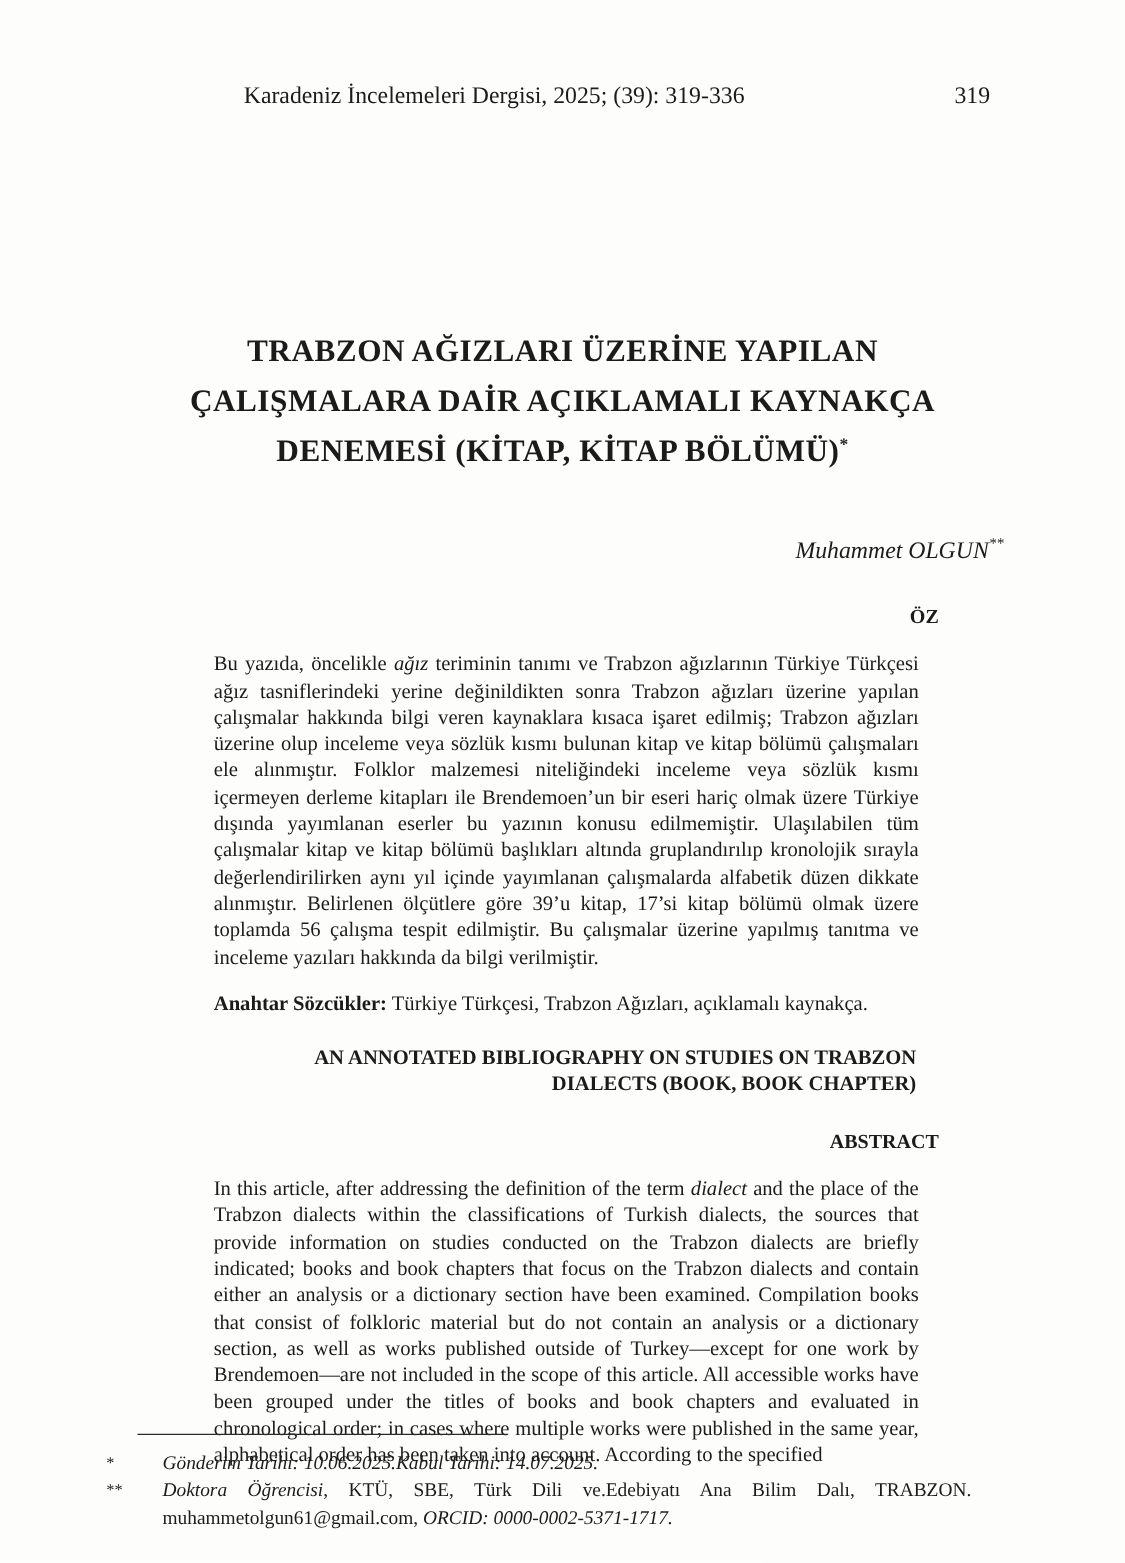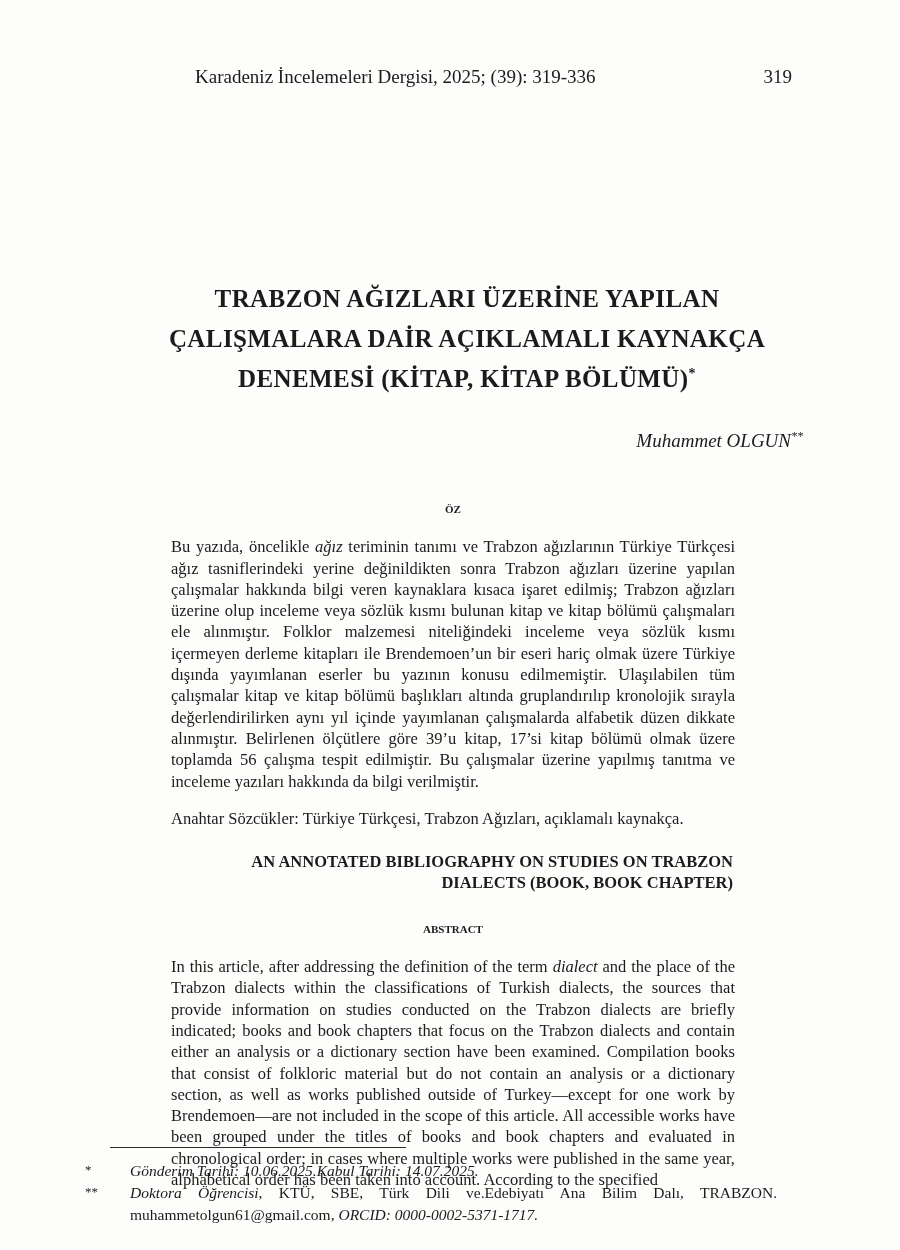--- a/index.html
+++ b/index.html
@@ -35,21 +35,21 @@
   .article-title {
     position: absolute;
     top: 262px;
     left: 130px;
     width: 640px;
     text-align: center;
     font-size: 25px;
     font-weight: 700;
     line-height: 40px;
     letter-spacing: 0.4px;
-    margin: 17px;
+    margin: 0;
   }
   .article-title sup {
     font-size: 14px;
     line-height: 0;
   }
 
   
   .author-line {
     position: absolute;
     top: 430px;
@@ -66,33 +66,33 @@
   .content {
     position: absolute;
     top: 483px;
     left: 155px;
     width: 596px;
     font-size: 16.5px;
     line-height: 21.3px;
     text-align: justify;
   }
   .content h2 {
-    font-size: 11px;
+    font-size: 16px;
     line-height: 21.3px;
-    margin: 16px;
-    text-align: center;
+    margin: 0;
+    text-align: right;
   }
   .content p {
     margin: 16px;
   }
   .keywords {
     margin-top: 14px !important;
     text-align: left !important;
   }
-  .keywords .label { font-weight: 400; }
+  .keywords .label { font-weight: 700; }
   .en-title {
     margin-top: 22px !important;
     font-weight: 700;
     text-align: right;
     max-width: 560px;
     margin-left: auto !important;
     margin-right: auto !important;
   }
   .abstract-heading {
     margin-top: 25px !important;

